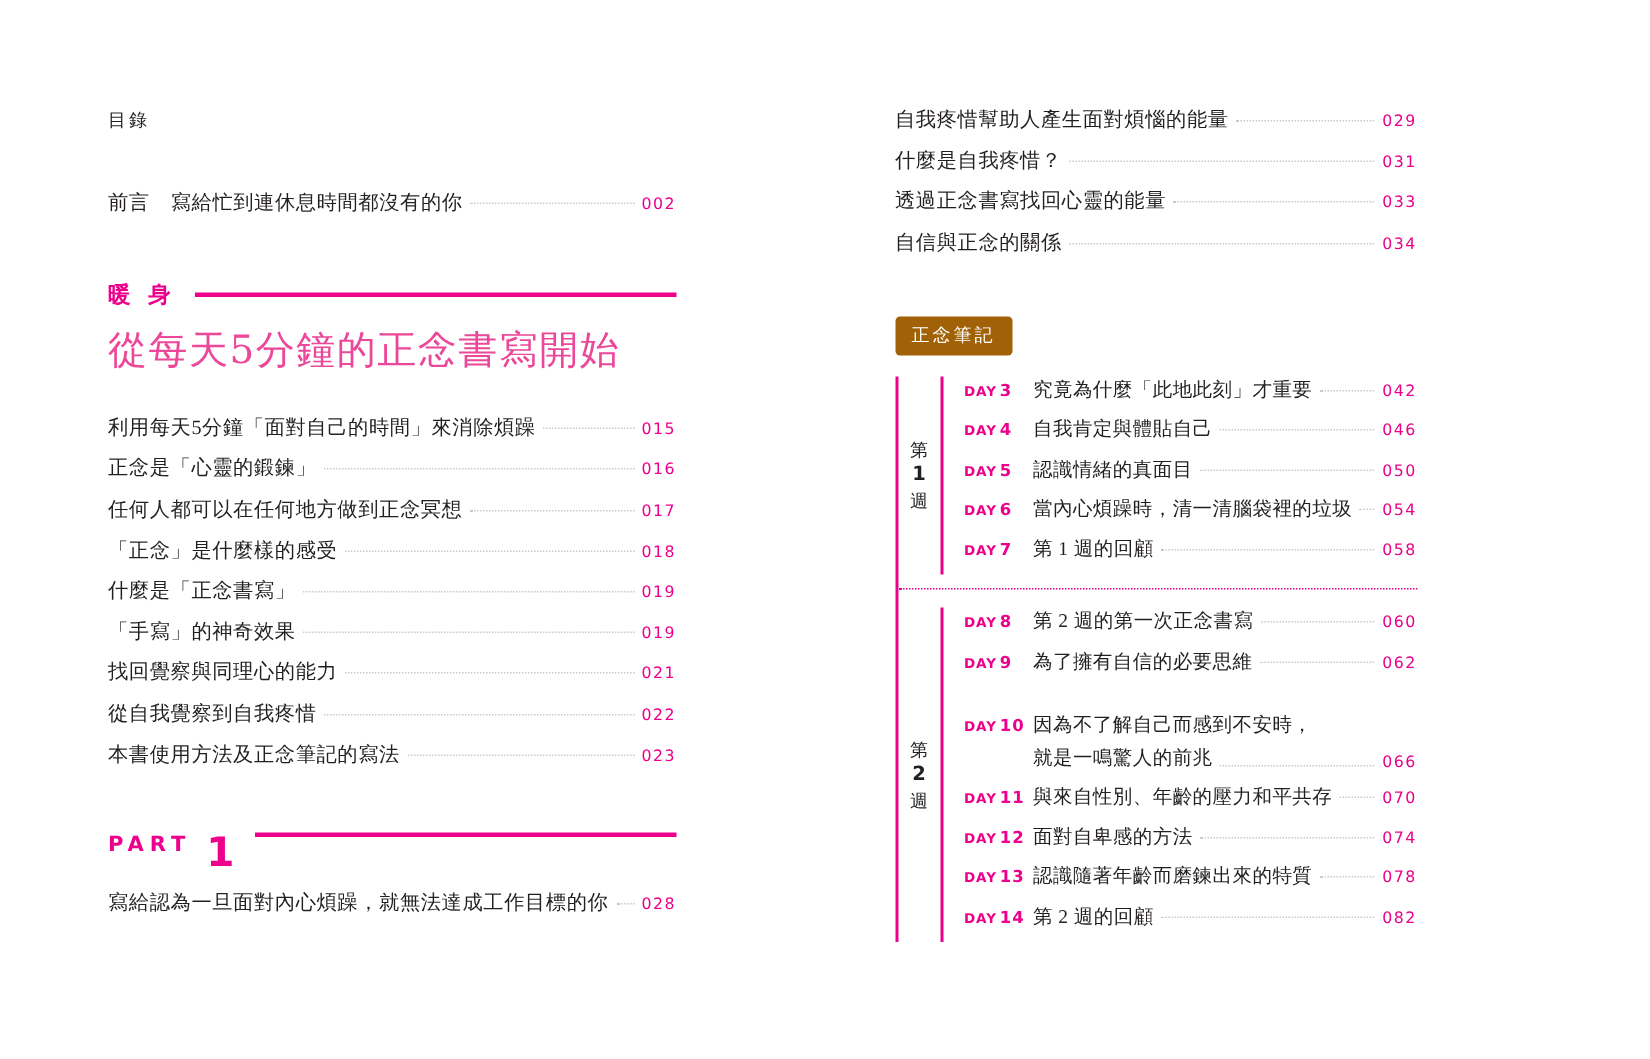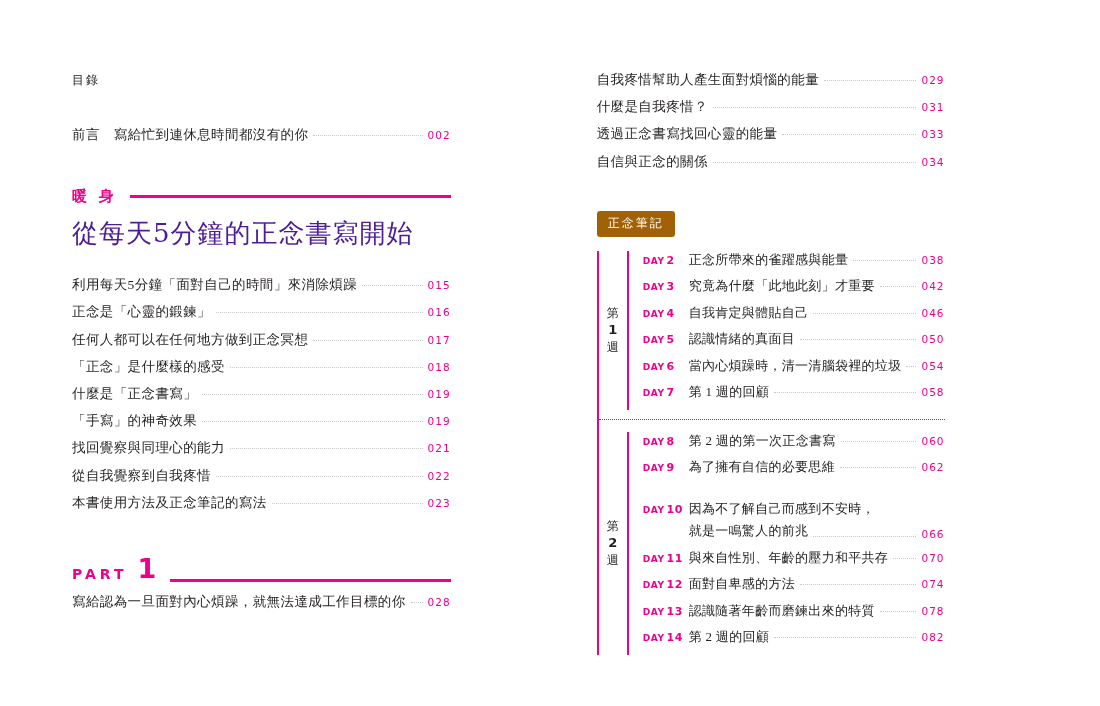--- a/index.html
+++ b/index.html
@@ -90,28 +90,28 @@
   .section-kicker .kick-rule {
     flex: 1 1 auto;
     height: 3px;
     background: #ec008c;
     margin-left: 12px;
   }
   .section-title {
     font-family: "DejaVu Serif", serif;
     font-size: 26px;
     letter-spacing: 1px;
-    color: #4c1d95;
+    color: #ec4899;
     margin: 0 0 26px 0;
     font-weight: normal;
   }
 
   .part-kicker {
     display: flex;
-    align-items: flex-end;
+    align-items: flex-start;
     margin-bottom: 12px;
   }
   .part-kicker .part-word {
     font-family: "DejaVu Sans", sans-serif;
     font-size: 14px;
     font-weight: bold;
     letter-spacing: 4px;
     color: #ec008c;
   }
   .part-kicker .part-num {
@@ -346,26 +346,20 @@
 
       <div class="week-block">
         <div class="week-label">
           <span>第</span>
           <b>1</b>
           <span>週</span>
         </div>
         <div class="week-rows">
 
 
-          <div class="day-row">
-            <span class="day-tag"><span>DAY</span><span class="dnum">2</span></span>
-            <span class="txt">正念所帶來的雀躍感與能量</span>
-            <span class="dots"></span>
-            <span class="pg">038</span>
-          </div>
 
           <div class="day-row">
             <span class="day-tag"><span>DAY</span><span class="dnum">3</span></span>
             <span class="txt">究竟為什麼「此地此刻」才重要</span>
             <span class="dots"></span>
             <span class="pg">042</span>
           </div>
 
           <div class="day-row">
             <span class="day-tag"><span>DAY</span><span class="dnum">4</span></span>

